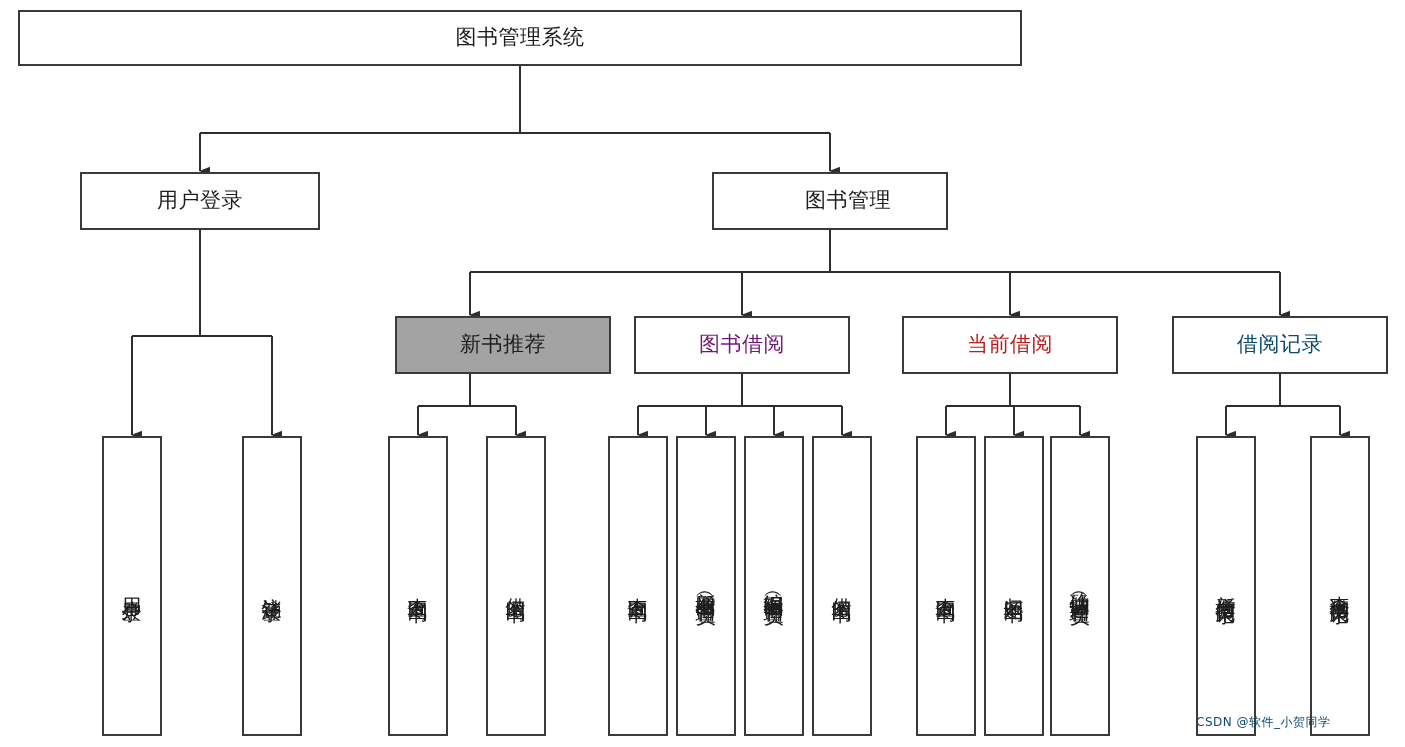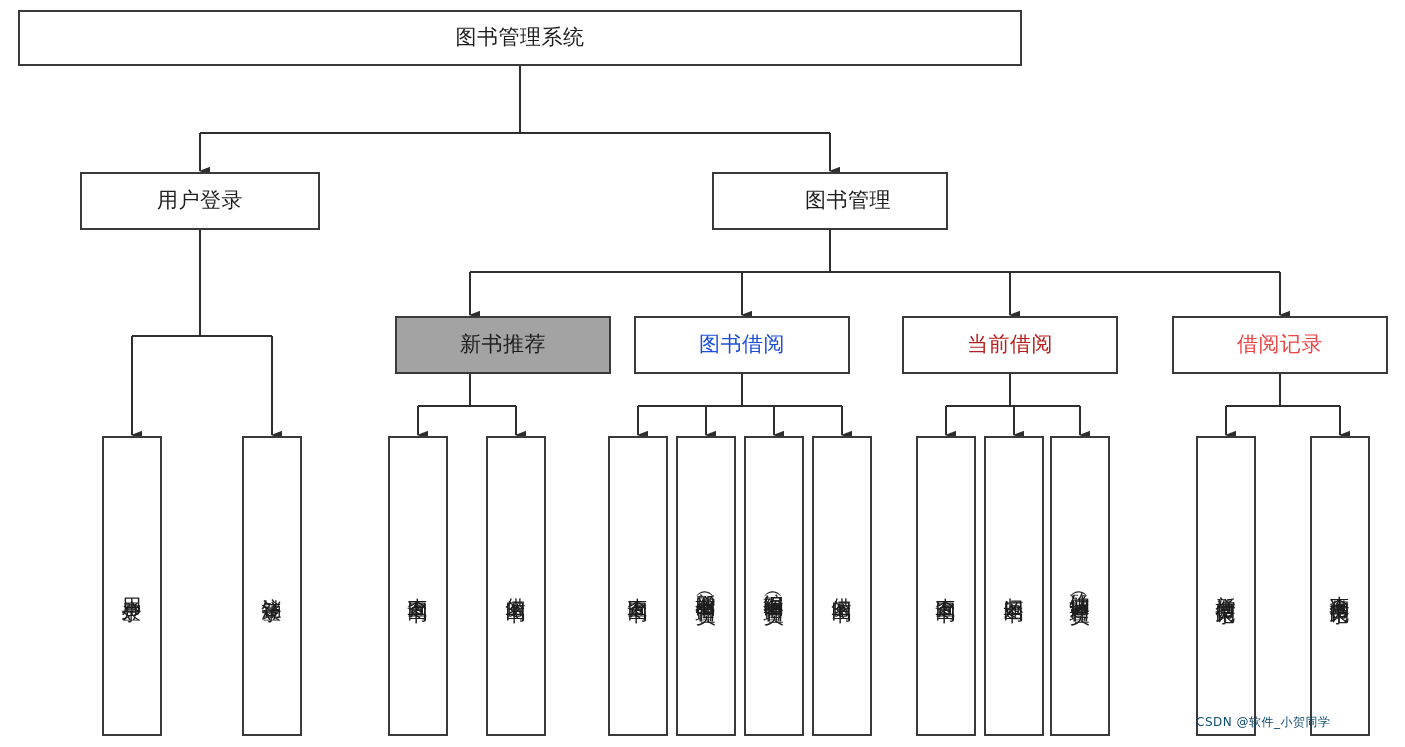--- a/index.html
+++ b/index.html
@@ -98,27 +98,27 @@
       <div class="node-box" style="left: 80px; top: 172px; width: 240px; height: 58px; border-color: rgb(58, 58, 58); background: rgb(255, 255, 255);">
         <span class="node-label" style="color: rgb(29, 29, 29);">用户登录</span>
       </div>
       <div class="node-box" style="left: 712px; top: 172px; width: 236px; height: 58px; border-color: rgb(58, 58, 58); background: rgb(255, 255, 255); padding-left: 36px;">
         <span class="node-label" style="color: rgb(29, 29, 29);">图书管理</span>
       </div>
       <div class="node-box" style="left: 362px; top: 316px; width: 216px; height: 58px; border-color: rgb(58, 58, 58); background: #a3a3a3; margin-left: 33px;">
         <span class="node-label" style="color: rgb(29, 29, 29);">新书推荐</span>
       </div>
       <div class="node-box" style="left: 634px; top: 316px; width: 216px; height: 58px; border-color: rgb(58, 58, 58); background: rgb(255, 255, 255);">
-        <span class="node-label" style="color: #1d4ed8; text-align: right;">图书借阅</span>
+        <span class="node-label" style="color: #701a75; text-align: right;">图书借阅</span>
       </div>
       <div class="node-box" style="left: 902px; top: 316px; width: 216px; height: 58px; border-color: rgb(58, 58, 58); background: rgb(255, 255, 255);">
         <span class="node-label" style="color: #b91c1c;">当前借阅</span>
       </div>
       <div class="node-box" style="left: 1172px; top: 316px; width: 216px; height: 58px; border-color: rgb(58, 58, 58); background: rgb(255, 255, 255);">
-        <span class="node-label" style="color: #ef4444;">借阅记录</span>
+        <span class="node-label" style="color: #0c4a6e;">借阅记录</span>
       </div>
       <div class="node-box vertical" style="left: 102px; top: 436px; width: 60px; height: 300px; border-color: rgb(58, 58, 58); background: rgb(255, 255, 255);">
         <span class="node-label" style="color: rgb(29, 29, 29);">用户登录</span>
       </div>
       <div class="node-box vertical" style="left: 242px; top: 436px; width: 60px; height: 300px; border-color: rgb(58, 58, 58); background: rgb(255, 255, 255);">
         <span class="node-label" style="color: rgb(29, 29, 29);">注销登录</span>
       </div>
       <div class="node-box vertical" style="left: 388px; top: 436px; width: 60px; height: 300px; border-color: rgb(58, 58, 58); background: rgb(255, 255, 255);">
         <span class="node-label" style="color: rgb(29, 29, 29);">查询图书</span>
       </div>

